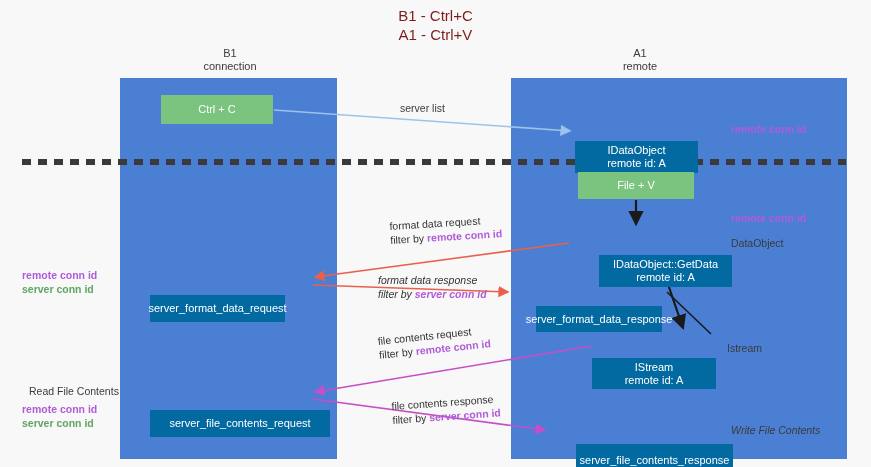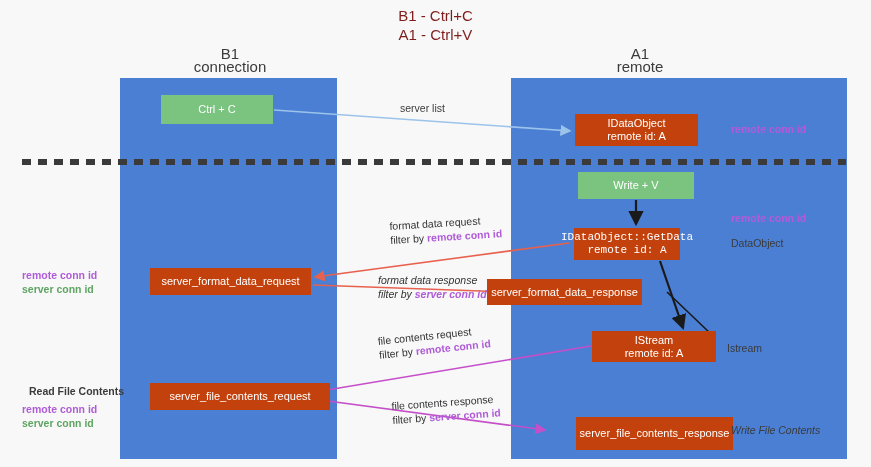--- a/index.html
+++ b/index.html
@@ -8,56 +8,56 @@
 
   #canvas{position:absolute;inset:0;width:871px;height:467px;}
 
   .lane{position:absolute;background:#4a7fd4;}
   .lane-left{left:120px;top:78px;width:217px;height:381px;}
   .lane-right{left:511px;top:78px;width:336px;height:381px;}
 
   .title{position:absolute;left:0;right:0;top:6px;text-align:center;
          font-size:15px;color:#7f1d1d;line-height:19px;white-space:pre;}
 
-  .colhead{position:absolute;text-align:center;font-size:15px;color:#3b3b3b;
+  .colhead{position:absolute;text-align:center;font-size:11px;color:#3b3b3b;
            line-height:13px;white-space:pre;}
   .colhead-b1{left:150px;top:47px;width:160px;}
   .colhead-a1{left:560px;top:47px;width:160px;}
 
   .node{position:absolute;display:flex;align-items:center;justify-content:center;
         text-align:center;color:#fff;font-size:11px;line-height:13px;
         white-space:pre;box-sizing:border-box;padding:2px 20px;}
   .node.green{background:#7ac47f;}
-  .node.orange{background:#c2410c;}
+  .node.orange{background:#0369a1;margin-top:27px;}
 
   .n-ctrlc   {left:161px;top:95px;width:112px;height:29px;}
   .n-idobj   {left:575px;top:114px;width:123px;height:32px;}
   .n-ctrlv   {left:578px;top:172px;width:116px;height:27px;}
-  .n-getdata {left:574px;top:228px;width:106px;height:32px;font-family:Liberation Mono, monospace;}
-  .n-sfdreq  {left:150px;top:268px;width:161px;height:27px;}
-  .n-sfdresp {left:487px;top:279px;width:155px;height:26px;}
+  .n-getdata {left:599px;top:228px;width:133px;height:32px;}
+  .n-sfdreq  {left:150px;top:268px;width:135px;height:27px;}
+  .n-sfdresp {left:536px;top:279px;width:126px;height:26px;}
   .n-istream {left:592px;top:331px;width:124px;height:31px;}
   .n-sfcreq  {left:150px;top:383px;width:180px;height:27px;}
   .n-sfcresp {left:576px;top:417px;width:157px;height:33px;}
 
   .sidelab{position:absolute;font-size:10.5px;line-height:14px;white-space:pre;}
   .sidelab.bold{font-weight:bold;}
   .purple{color:#b05cd8;}
   .green-t{color:#5fa463;}
   .plain{color:#3b3b3b;}
   .right-align{text-align:right;}
 
   .sl-rc1{left:731px;top:122px;}
   .sl-rc2{left:731px;top:211px;}
   .sl-dataobject{left:731px;top:236px;}
   .sl-istream{left:727px;top:341px;}
   .sl-write{left:731px;top:423px;font-style:italic;}
 
   .sl-left-1{left:22px;top:268px;width:94px;}
-  .sl-read{left:29px;top:384px;width:88px;font-weight:bold;}
+  .sl-read{left:29px;top:384px;width:88px;}
   .sl-left-2{left:22px;top:402px;width:94px;}
 
   .arrowlab{position:absolute;font-size:10.5px;line-height:14px;white-space:nowrap;
             transform-origin:left top;}
   .arrowlab .b{font-weight:bold;}
 
   .al-formatlist{left:400px;top:101px;color:#3b3b3b;}
   .al-fdreq{left:389px;top:219px;transform:rotate(-3.5deg);}
   .al-fdresp{left:378px;top:273px;font-style:italic;}
   .al-fcreq{left:377px;top:334px;transform:rotate(-6deg);}
@@ -110,21 +110,21 @@
 <div class="title">B1 - Ctrl+C
 A1 - Ctrl+V</div>
 <div class="colhead colhead-b1">B1
 connection</div>
 <div class="colhead colhead-a1">A1
 remote</div>
 
 <div class="node green  n-ctrlc">Ctrl + C</div>
 <div class="node orange n-idobj">IDataObject
 remote id: A</div>
-<div class="node green  n-ctrlv">Write + V</div>
+<div class="node green  n-ctrlv">File + V</div>
 <div class="node orange n-getdata">IDataObject::GetData
 remote id: A</div>
 <div class="node orange n-sfdreq">server_format_data_request</div>
 <div class="node orange n-sfdresp">server_format_data_response</div>
 <div class="node orange n-istream">IStream
 remote id: A</div>
 <div class="node orange n-sfcreq">server_file_contents_request</div>
 <div class="node orange n-sfcresp">server_file_contents_response</div>
 
 <div class="sidelab bold purple sl-rc1">remote conn id</div>

